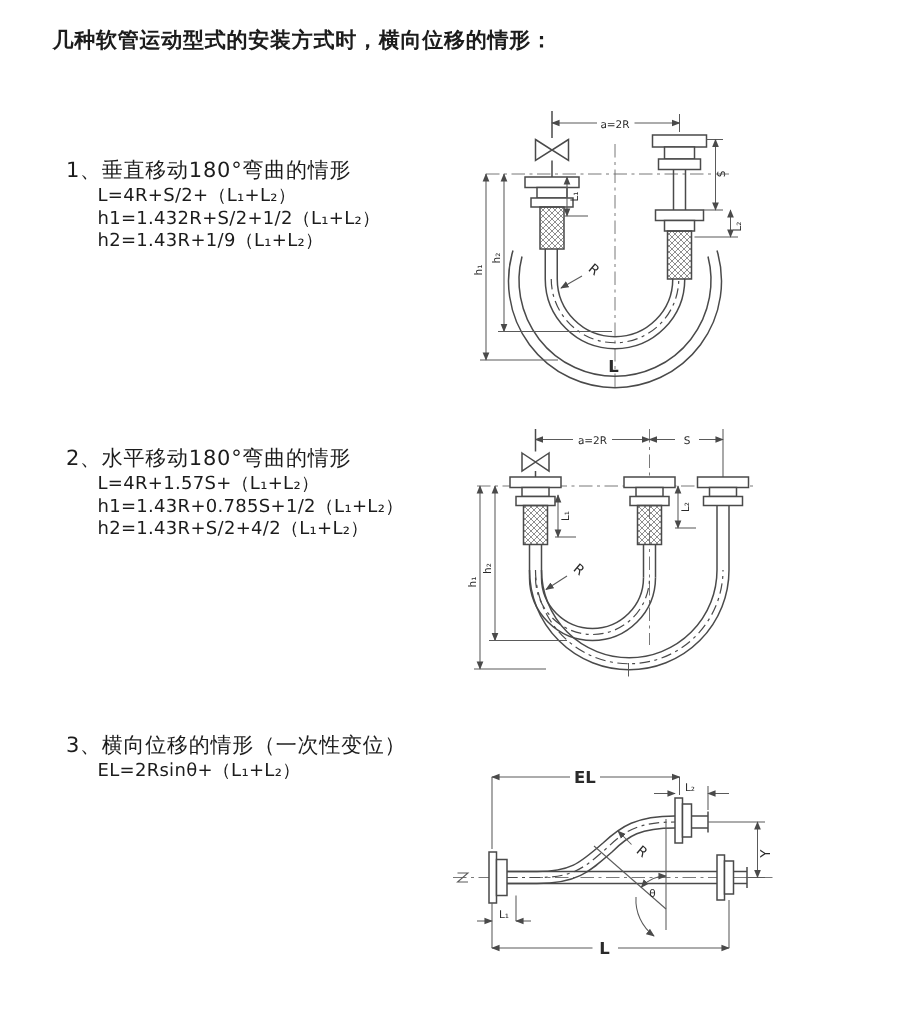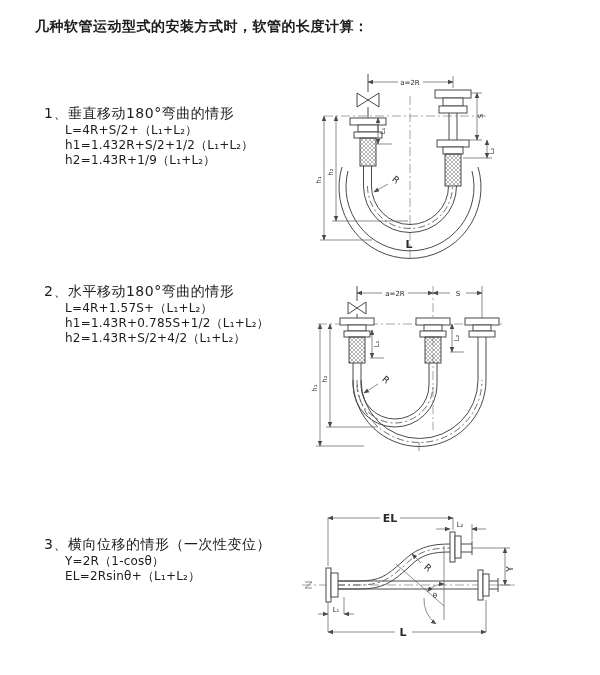--- a/index.html
+++ b/index.html
@@ -12,58 +12,57 @@
     position:absolute;left:35px;top:18px;font-size:14px;font-weight:bold;
     letter-spacing:.5px;white-space:nowrap;
   }
   .section{position:absolute;left:44px;}
   .section .heading{font-size:14px;font-weight:normal;letter-spacing:.5px;white-space:nowrap;}
   .section .formula{
     font-size:12px;font-weight:normal;letter-spacing:.2px;white-space:nowrap;
     margin-left:21px;line-height:15px;
   }
   #sec1{top:105px;}
-  #sec2{top:283px;}
-  #sec3{top:536px;}
+  #sec2{top:297px;}
+  #sec3{top:488px;}
   svg{position:absolute;overflow:visible;}
   #dia1{left:310px;top:68px;}
   #dia2{left:308px;top:280px;}
   #dia3{left:300px;top:502px;}
   svg .ln{stroke:#4a4a4a;stroke-width:1;fill:none;}
   svg .thin{stroke:#5a5a5a;stroke-width:.7;fill:none;}
   svg .cl{stroke:#6a6a6a;stroke-width:.6;fill:none;stroke-dasharray:9 3 2 3;}
   svg .hd{stroke:#4a4a4a;stroke-width:.8;fill:none;stroke-dasharray:7 3 2 3;}
   svg .fl{fill:#ffffff;stroke:#4a4a4a;stroke-width:1;}
   svg text{fill:#2a2a2a;font-family:"DejaVu Sans",sans-serif;}
   svg .lbl-s{font-size:7px;}
   svg .lbl-m{font-size:9px;}
   svg .lbl-b{font-size:11px;font-weight:bold;}
 </style>
 </head>
 <body>
 
-<div class="page-title">几种软管运动型式的安装方式时，软管的长度计算：</div>
+<div class="page-title">几种软管运动型式的安装方式时，横向位移的情形：</div>
 
 <div class="section" id="sec1">
   <div class="heading">1、垂直移动180°弯曲的情形</div>
   <div class="formula">L=4R+S/2+（L₁+L₂）</div>
   <div class="formula">h1=1.432R+S/2+1/2（L₁+L₂）</div>
   <div class="formula">h2=1.43R+1/9（L₁+L₂）</div>
 </div>
 
 <div class="section" id="sec2">
   <div class="heading">2、水平移动180°弯曲的情形</div>
   <div class="formula">L=4R+1.57S+（L₁+L₂）</div>
   <div class="formula">h1=1.43R+0.785S+1/2（L₁+L₂）</div>
   <div class="formula">h2=1.43R+S/2+4/2（L₁+L₂）</div>
 </div>
 
 <div class="section" id="sec3">
   <div class="heading">3、横向位移的情形（一次性变位）</div>
-  <div class="formula">Y=2R（1-cosθ）</div>
   <div class="formula">EL=2Rsinθ+（L₁+L₂）</div>
 </div>
 
 <svg id="dia1" width="290" height="200" viewBox="0 0 290 200">
   <defs>
     <marker id="ar1" viewBox="0 0 10 10" refX="9" refY="5" markerWidth="8" markerHeight="8" orient="auto-start-reverse">
       <path d="M0,1 L10,5 L0,9 z" fill="#4a4a4a"></path>
     </marker>
     <pattern id="hb1" width="4" height="4" patternUnits="userSpaceOnUse">
       <path d="M0,4 L4,0 M0,0 L4,4" stroke="#6a6a6a" stroke-width=".5"></path>

